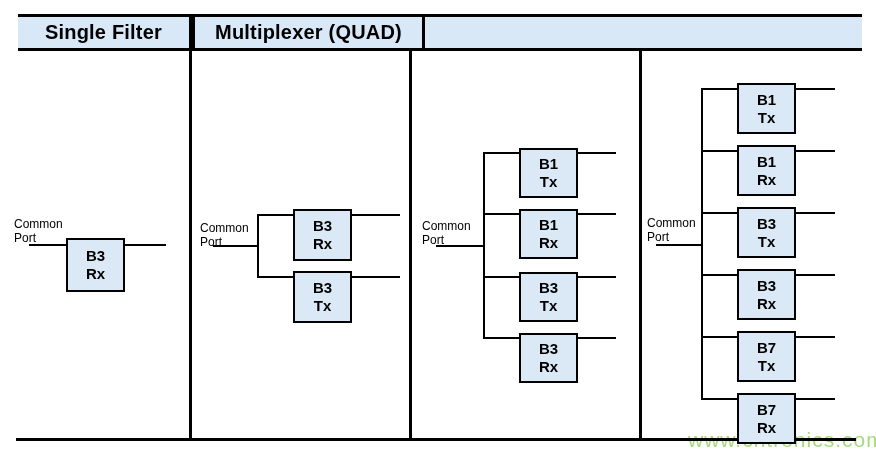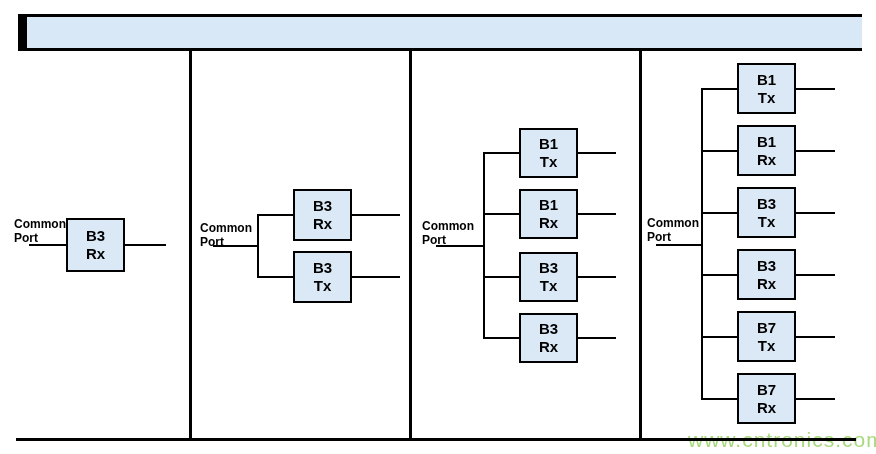--- a/index.html
+++ b/index.html
@@ -24,40 +24,42 @@
   .bline{position:absolute;height:3px;background:#000;}
   
   .wire{position:absolute;background:#000;}
   .wire.h{height:2px;}
   .wire.v{width:2px;}
   
   .fbox{
     position:absolute;box-sizing:border-box;width:59px;
     background:var(--color-box-bg,#dbe9f7);border:2px solid #000;
     display:flex;flex-direction:column;align-items:center;justify-content:center;
-    font-weight:bold;font-size:15px;line-height:18px;
+    font-weight:bold;font-size:15px;line-height:18px;margin-top:20px;
   }
   
   .cport{
-    position:absolute;font-weight:bold;font-size:12px;line-height:14px;
+    position:absolute;font-weight:normal;font-size:12px;line-height:14px;
     white-space:nowrap;
   }
   .watermark{
     position:absolute;left:688px;top:428px;font-size:21px;letter-spacing:1px;
     color:var(--color-watermark,#a6da7e);white-space:nowrap;
   }
 </style>
 </head>
 <body>
 
 <div class="canvas">
 
   <div class="hrow">
+    <div class="hcell" style="width:171px">Single Filter</div>
     <div class="hdiv"></div>
     <div class="hdiv"></div>
+    <div class="hcell" style="width:227px">Multiplexer (QUAD)</div>
     <div class="hdiv"></div>
   </div>
 
   <div class="vline" style="left:189px"></div>
   <div class="vline" style="left:409px"></div>
   <div class="vline" style="left:639px"></div>
 
   <div class="watermark">www.cntronics.com</div>
 
   <div class="bline" style="left:16px;top:438px;width:840px"></div>

